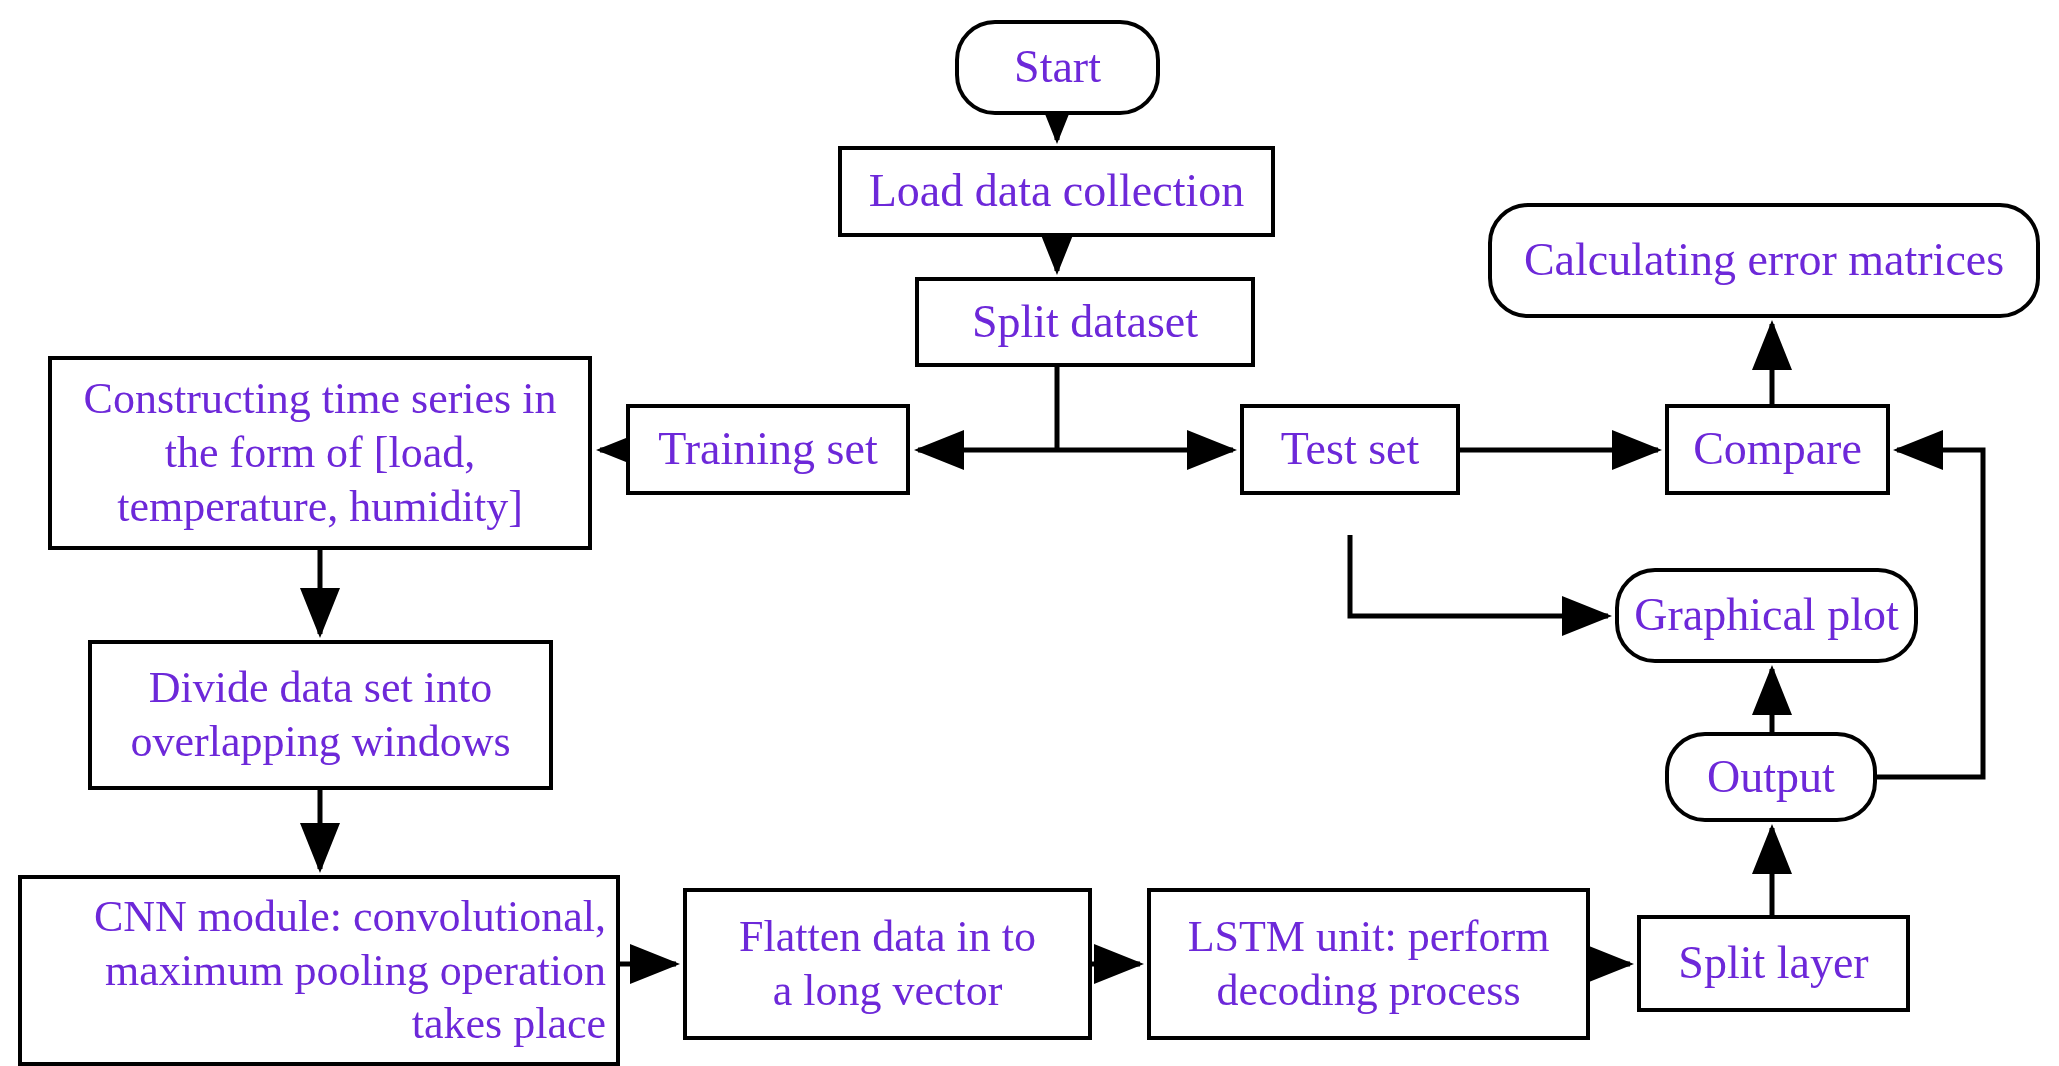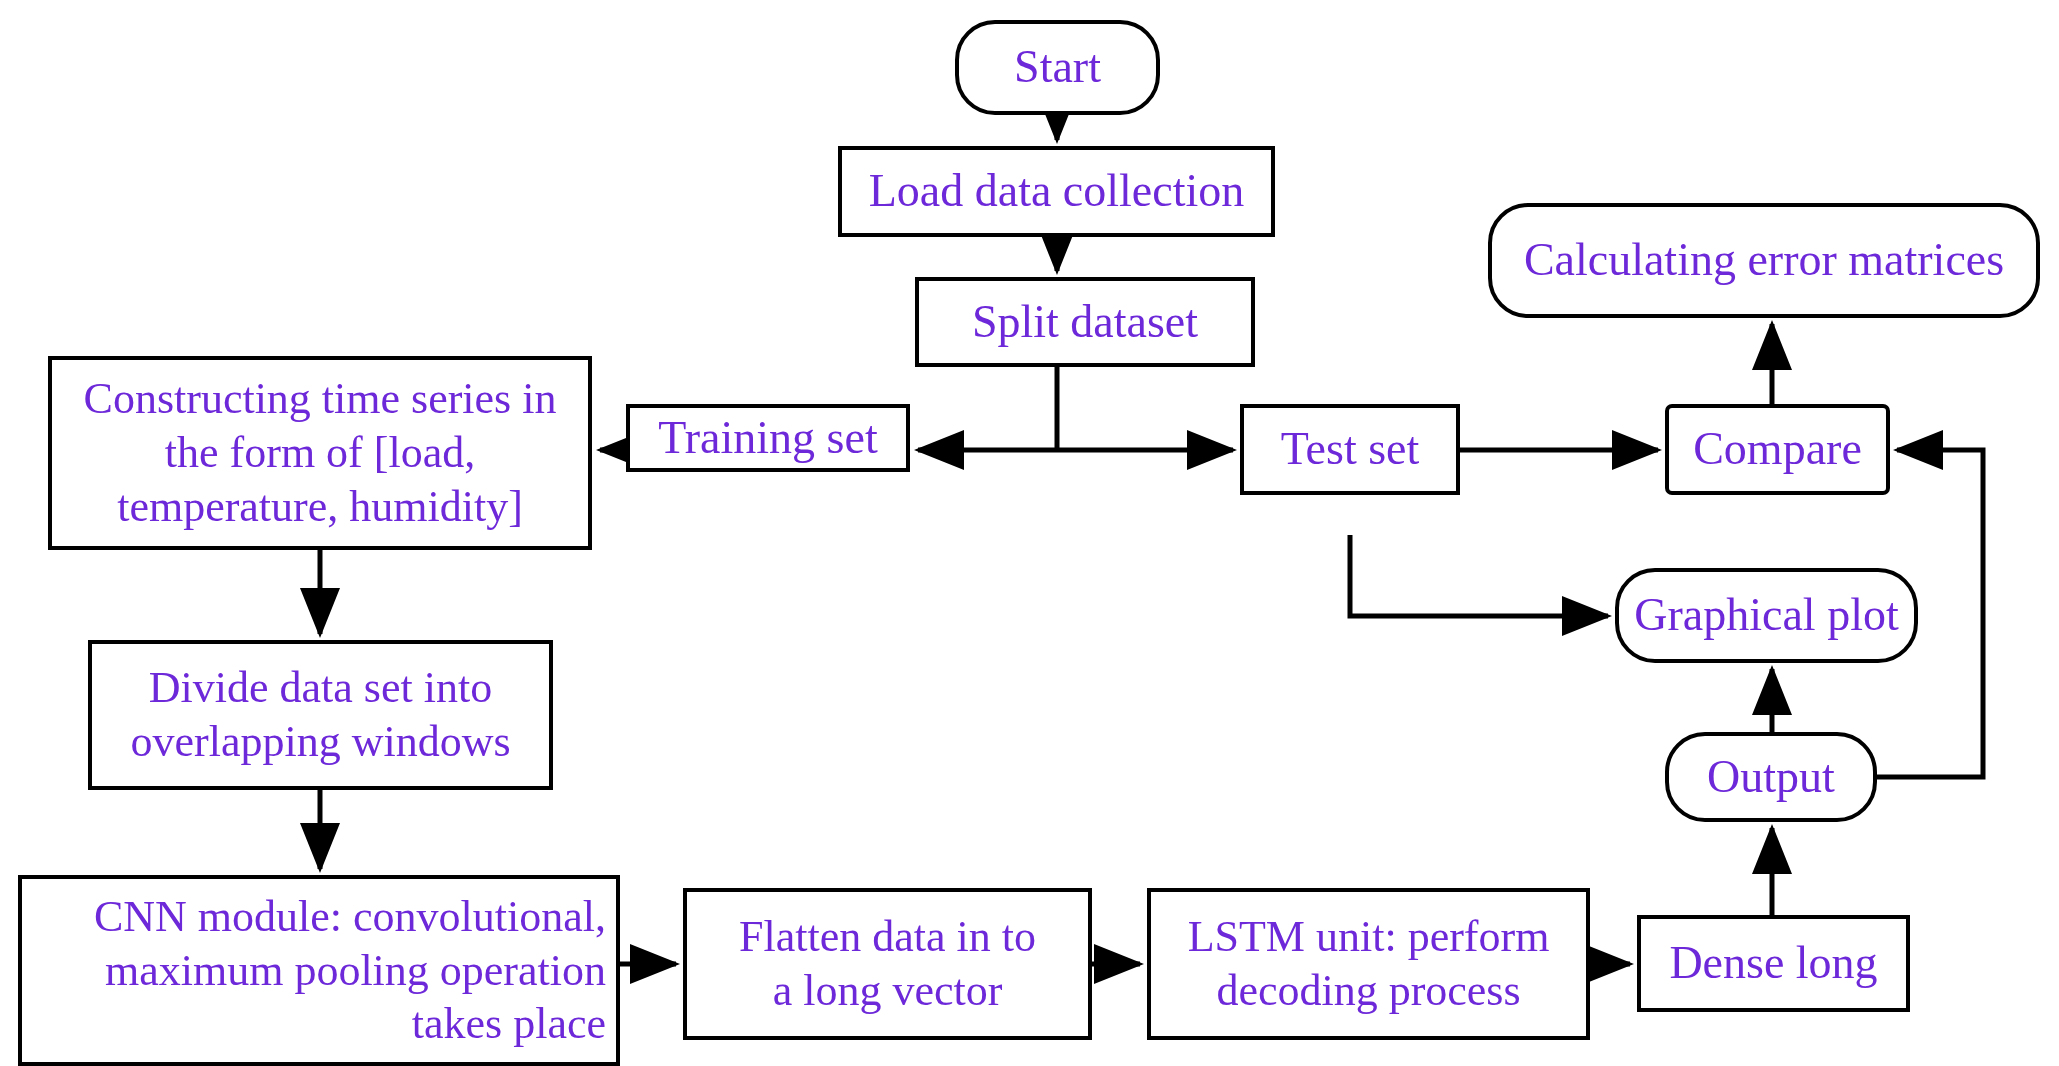--- a/index.html
+++ b/index.html
@@ -114,29 +114,29 @@
   <div class="node rounded" style="left: 1488px; top: 203px; width: 552px; height: 115px; font-size: 46px; border-color: rgb(0, 0, 0); background: rgb(255, 255, 255);">
     <span class="label">Calculating error matrices</span>
   </div>
 
   <div class="node" style="left: 48px; top: 356px; width: 544px; height: 194px; font-size: 44px; border-color: rgb(0, 0, 0); background: rgb(255, 255, 255);">
     <span class="label">Constructing time series in
 the form of [load,
 temperature, humidity]</span>
   </div>
 
-  <div class="node" style="left: 626px; top: 404px; width: 284px; height: 68px; font-size: 46px; border-color: rgb(0, 0, 0); background: rgb(255, 255, 255);">
+  <div class="node" style="left: 626px; top: 404px; width: 284px; height: 91px; font-size: 46px; border-color: rgb(0, 0, 0); background: rgb(255, 255, 255);">
     <span class="label">Training set</span>
   </div>
 
   <div class="node" style="left: 1240px; top: 404px; width: 220px; height: 91px; font-size: 46px; border-color: rgb(0, 0, 0); background: rgb(255, 255, 255);">
     <span class="label">Test set</span>
   </div>
 
-  <div class="node" style="left: 1665px; top: 404px; width: 225px; height: 91px; font-size: 46px; border-color: rgb(0, 0, 0); background: rgb(255, 255, 255); border-radius: 7px;">
+  <div class="node" style="left: 1665px; top: 404px; width: 225px; height: 91px; font-size: 46px; border-color: rgb(0, 0, 0); background: rgb(255, 255, 255);">
     <span class="label">Compare</span>
   </div>
 
   <div class="node rounded" style="left: 1615px; top: 568px; width: 303px; height: 95px; font-size: 46px; border-color: rgb(0, 0, 0); background: rgb(255, 255, 255);">
     <span class="label">Graphical plot</span>
   </div>
 
   <div class="node" style="left: 88px; top: 640px; width: 465px; height: 150px; font-size: 44px; border-color: rgb(0, 0, 0); background: rgb(255, 255, 255);">
     <span class="label">Divide data set into
 overlapping windows</span>
@@ -156,16 +156,16 @@
     <span class="label">Flatten data in to
 a long vector</span>
   </div>
 
   <div class="node" style="left: 1147px; top: 888px; width: 443px; height: 152px; font-size: 44px; border-color: rgb(0, 0, 0); background: rgb(255, 255, 255);">
     <span class="label">LSTM unit: perform
 decoding process</span>
   </div>
 
   <div class="node" style="left: 1637px; top: 915px; width: 273px; height: 97px; font-size: 46px; border-color: rgb(0, 0, 0); background: rgb(255, 255, 255);">
-    <span class="label">Dense long</span>
+    <span class="label">Split layer</span>
   </div>
 
 </div>
 
 </body></html>

